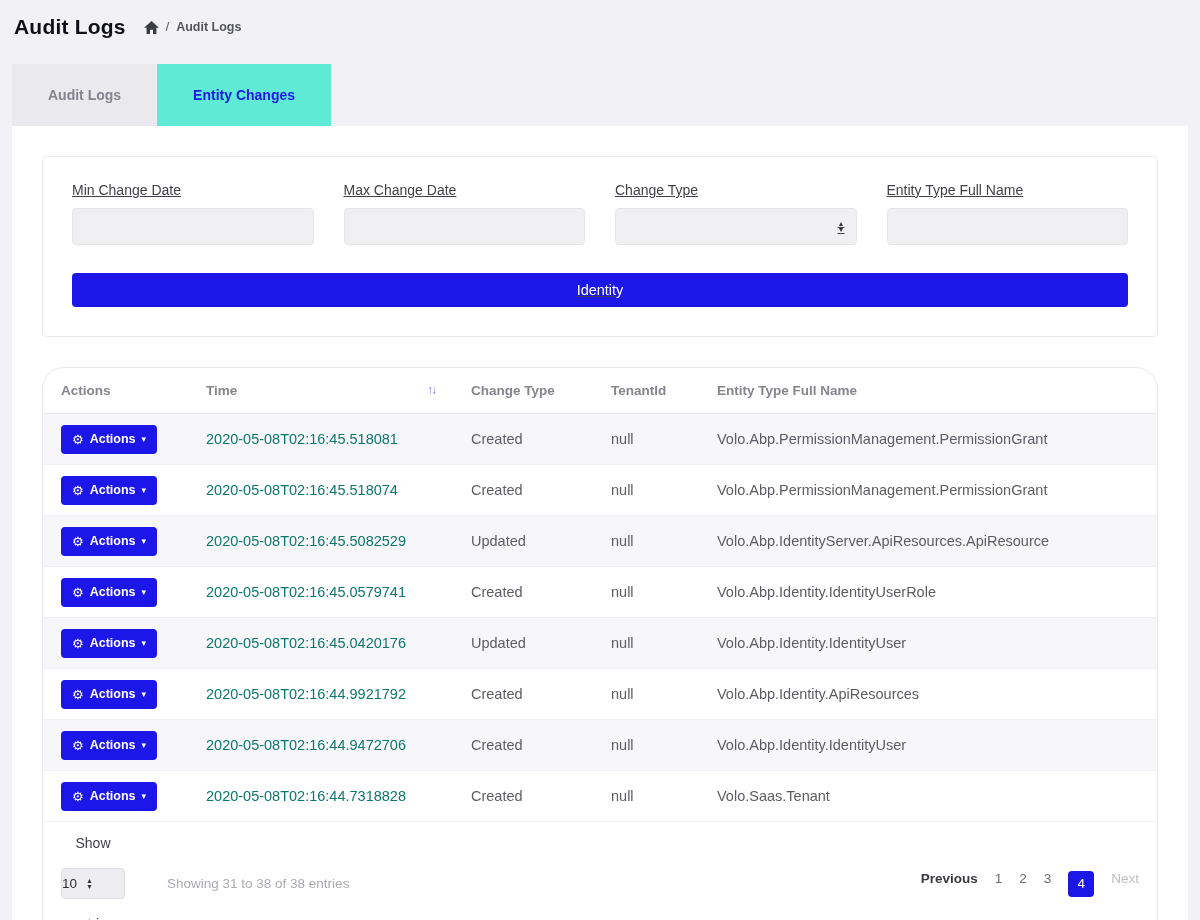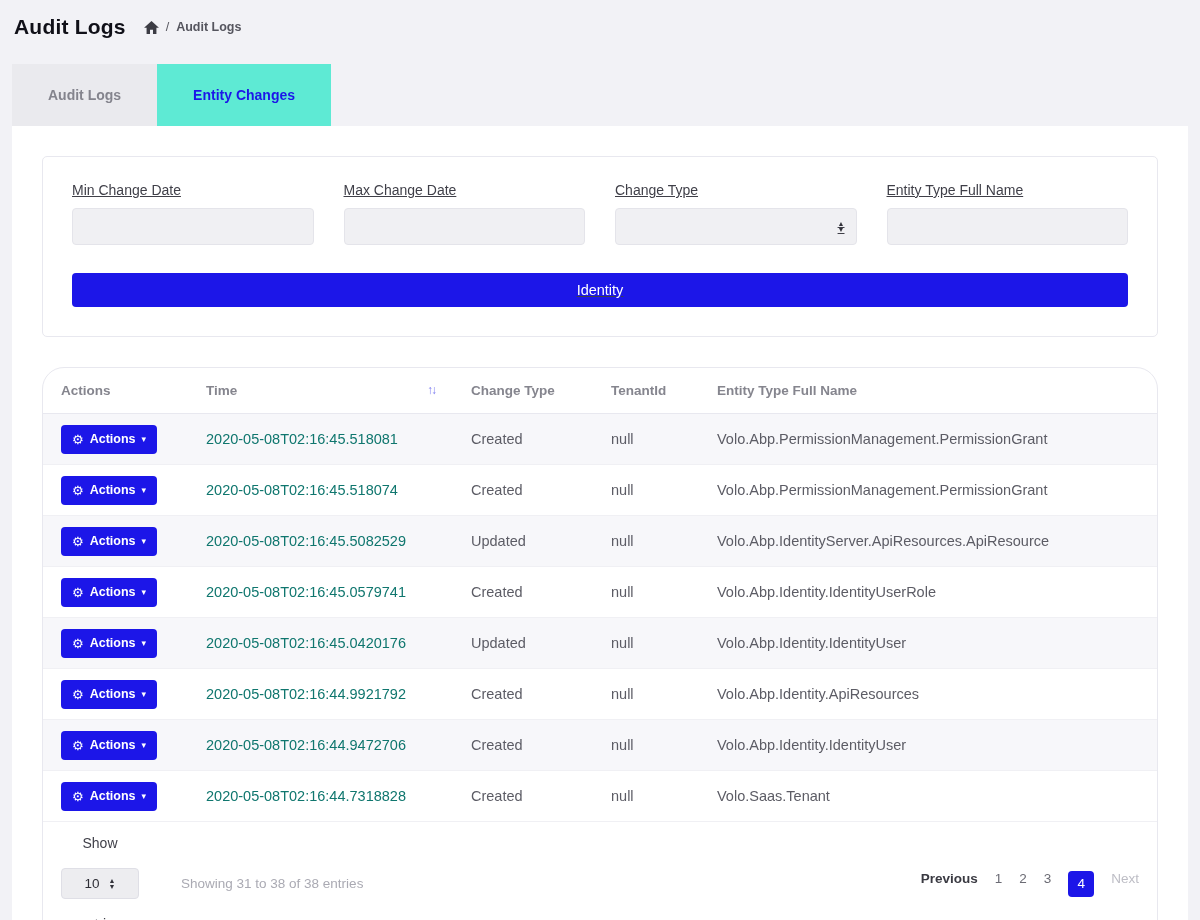--- a/index.html
+++ b/index.html
@@ -75,22 +75,22 @@
     border: none; border-radius: 4px; padding: 7px 11px; font-size: 12.5px; font-weight: 600;
     cursor: pointer; font-family: "Liberation Sans", "DejaVu Sans", sans-serif;
   }
   .actions-btn .gear { font-size: 13px; font-weight: 400; }
   .actions-btn .caret { font-size: 9px; }
 
   
   .table-footer { display: flex; align-items: center; padding: 13px 18px; font-size: 13.5px; }
   .show-group { display: flex; align-items: center; gap: 17px; color: #3f3f48; font-size: 14px; flex-direction: column; }
   .page-size {
-    width: 78px; height: 31px; background: #ededf0; border: 1px solid #dfdfe6; border-radius: 4px;
-    display: flex; align-items: center; justify-content: center; gap: 9px; cursor: pointer;
+    width: 64px; height: 31px; background: #ededf0; border: 1px solid #dfdfe6; border-radius: 4px;
+    display: flex; align-items: center; justify-content: flex-start; gap: 9px; cursor: pointer;
     font-size: 13.5px; color: #2e2e36;
   }
   .showing-text { margin-left: 42px; color: #aaaab3; font-size: 13.5px; }
   .pagination { margin-left: auto; display: flex; gap: 17px; }
   .page-link { color: #6b6b74; cursor: pointer; }
   .page-link.prev { color: #3a3a42; font-weight: 600; font-size: 13.5px; }
   .page-link.num { font-size: 13.5px; }
   .page-link.active {
     background: var(--accent); color: #fff; width: 26px; height: 26px; border-radius: 4px;
     display: flex; align-items: center; justify-content: center;

